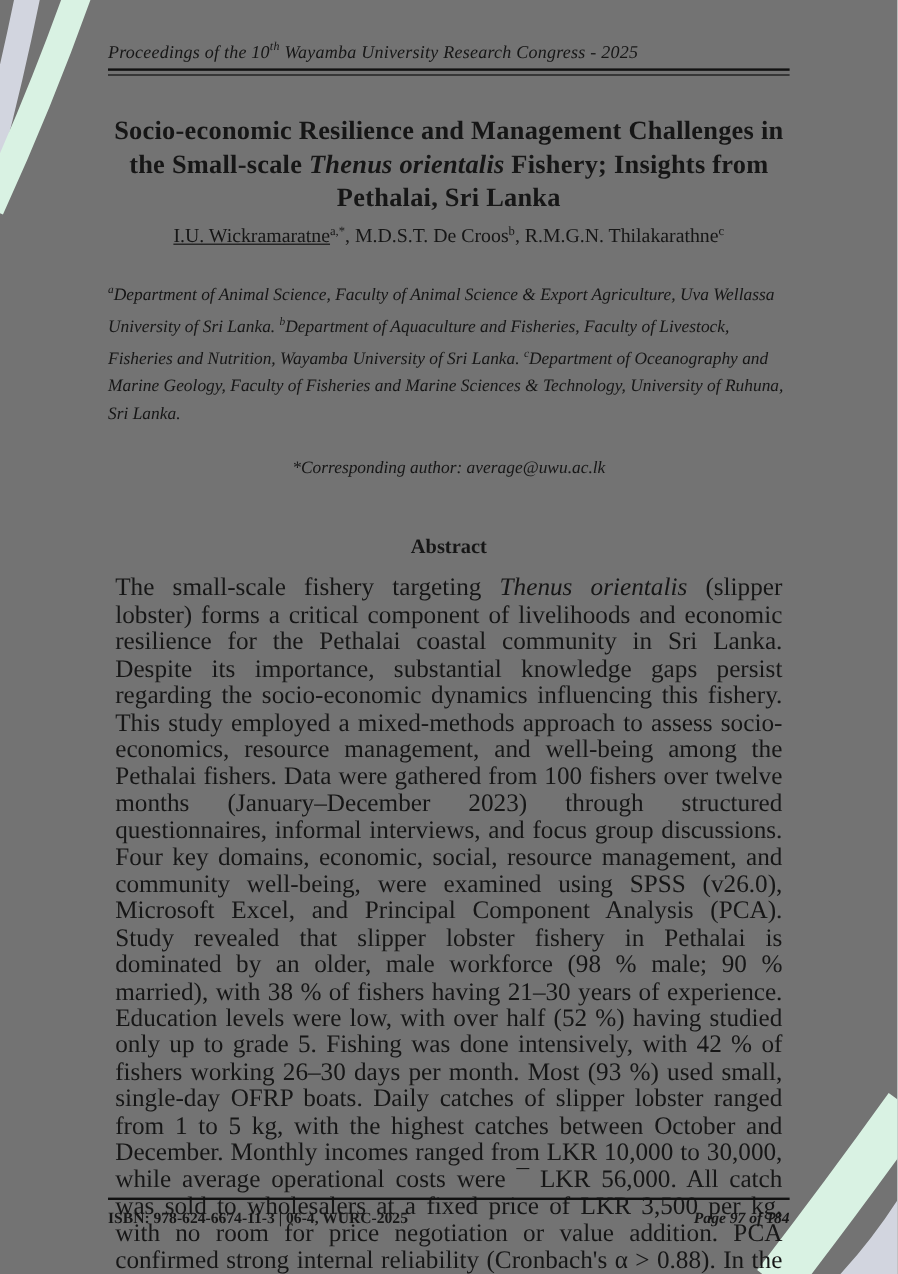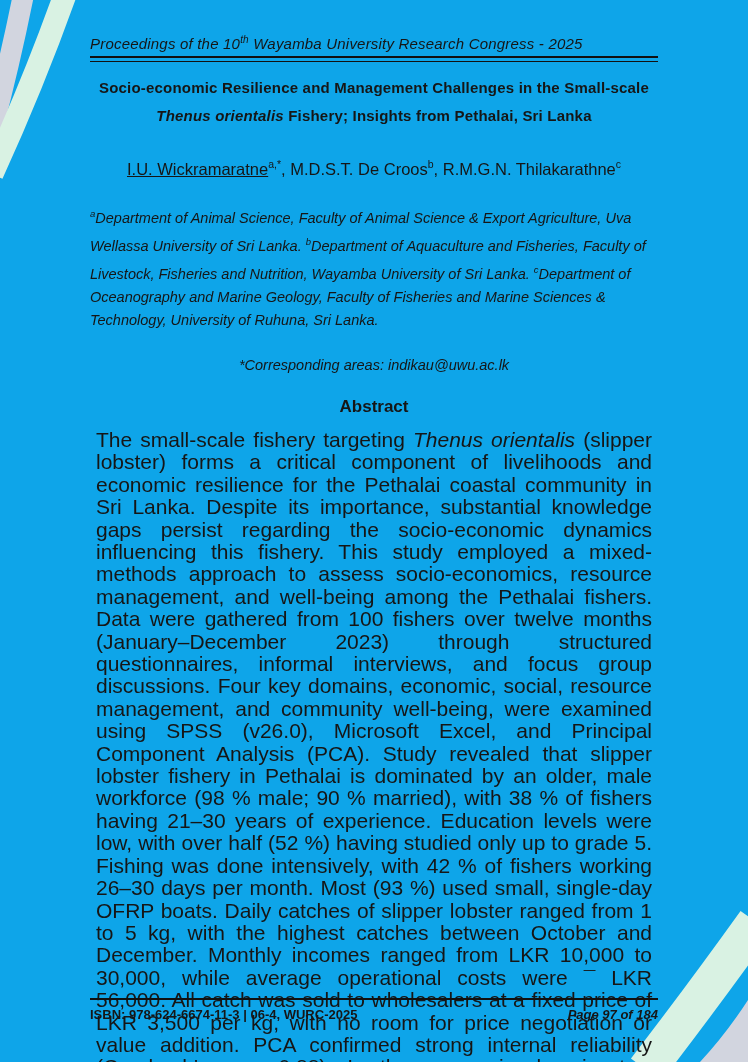--- a/index.html
+++ b/index.html
@@ -1,51 +1,51 @@
 <!DOCTYPE html>
 <html><head>
 <meta charset="utf-8">
 <style>
   html,body { margin:0; padding:0; background:#ffffff; }
   .page {
     position:relative;
     width:748px; height:1062px;
-    background:#0ea5e9;
+    background:#737373;
     overflow:hidden;
-    font-family:Liberation Sans, sans-serif;
+    font-family:Liberation Serif, serif;
     color:#161616;
   }
   .deco { position:absolute; inset:0; width:748px; height:1062px; z-index:0; pointer-events:none; }
   .content { position:absolute; left:90px; right:90px; top:34px; z-index:1; }
 
   .running-head {
     font-style:italic;
     font-size:15px;
     letter-spacing:0.2px;
     padding-bottom:4px;
   }
   .running-head sup { font-size:10px; }
   .rule-double {
     height:3px;
     border-top:2px solid #111;
     border-bottom:1px solid #111;
   }
 
   .title {
-    margin-top:12px;
+    margin-top:32px;
     text-align:center;
     font-weight:bold;
-    font-size:15px;
+    font-size:22px;
     line-height:28px;
     letter-spacing:0.2px;
   }
   .title .species { font-style:italic; }
 
   .authors {
-    margin-top:28px;
+    margin-top:8px;
     text-align:center;
     font-size:16.5px;
   }
   .authors .author-name-underline { text-decoration:underline; }
   .authors sup { font-size:10.5px; }
 
   .affiliations {
     margin-top:24px;
     text-align:left;
     font-style:italic;
@@ -55,21 +55,21 @@
   .affiliations sup { font-size:9.5px; }
 
   .corresponding {
     margin-top:25px;
     text-align:center;
     font-style:italic;
     font-size:14.5px;
   }
 
   .abstract-heading {
-    margin-top:24px;
+    margin-top:47px;
     text-align:center;
     font-weight:bold;
     font-size:17px;
   }
 
   .abstract-body {
     margin-top:12px;
     padding:0 6px;
     text-align:justify;
     font-size:21px;
@@ -112,21 +112,21 @@
     <div class="title"><span>Socio-economic Resilience and Management Challenges in the Small-scale </span><span class="species">Thenus orientalis</span><span> Fishery; Insights from Pethalai, Sri Lanka</span></div>
 
     <div class="authors"><span class="author-name-underline">I.U. Wickramaratne</span><sup>a,*</sup><span>, </span><span>M.D.S.T. De Croos</span><sup>b</sup><span>, </span><span>R.M.G.N. Thilakarathne</span><sup>c</sup></div>
 
     <div class="affiliations">
       <span><sup>a</sup><span>Department of Animal Science, Faculty of Animal Science &amp; Export Agriculture, Uva Wellassa University of Sri Lanka.</span></span>
       <span><sup>b</sup><span>Department of Aquaculture and Fisheries, Faculty of Livestock, Fisheries and Nutrition, Wayamba University of Sri Lanka.</span></span>
       <span><sup>c</sup><span>Department of Oceanography and Marine Geology, Faculty of Fisheries and Marine Sciences &amp; Technology, University of Ruhuna, Sri Lanka.</span></span>
     </div>
 
-    <div class="corresponding">*Corresponding areas: indikau@uwu.ac.lk</div>
+    <div class="corresponding">*Corresponding author: average@uwu.ac.lk</div>
 
     <div class="abstract-heading">Abstract</div>
 
     <div class="abstract-body"><span>The small-scale fishery targeting </span><span class="species">Thenus orientalis</span><span> (slipper lobster) forms a critical component of livelihoods and economic resilience for the Pethalai coastal community in Sri Lanka. Despite its importance, substantial knowledge gaps persist regarding the socio-economic dynamics influencing this fishery. This study employed a mixed-methods approach to assess socio-economics, resource management, and well-being among the Pethalai fishers. Data were gathered from 100 fishers over twelve months (January–December 2023) through structured questionnaires, informal interviews, and focus group discussions. Four key domains, economic, social, resource management, and community well-being, were examined using SPSS (v26.0), Microsoft Excel, and Principal Component Analysis (PCA). Study revealed that slipper lobster fishery in Pethalai is dominated by an older, male workforce (98 % male; 90 % married), with 38 % of fishers having 21–30 years of experience. Education levels were low, with over half (52 %) having studied only up to grade 5. Fishing was done intensively, with 42 % of fishers working 26–30 days per month. Most (93 %) used small, single-day OFRP boats. Daily catches of slipper lobster ranged from 1 to 5 kg, with the highest catches between October and December. Monthly incomes ranged from LKR 10,000 to 30,000, while average operational costs were ¯ LKR 56,000. All catch was sold to wholesalers at a fixed price of LKR 3,500 per kg, with no room for price negotiation or value addition. PCA confirmed strong internal reliability (Cronbach's α &gt; 0.88). In the economic domain, two components, economic resource management (49.24 %) and collaborative development (5.19 %), explained 54.44 % of the variance. Key areas of concern included limited market access, poor financial literacy, and the absence of insurance. Social cohesion emerged as a major strength, with a unidimensional PCA</span></div>
 
   </div>
 
   <div class="footer">
     <div class="rule-single"></div>
     <div class="footer-row">

